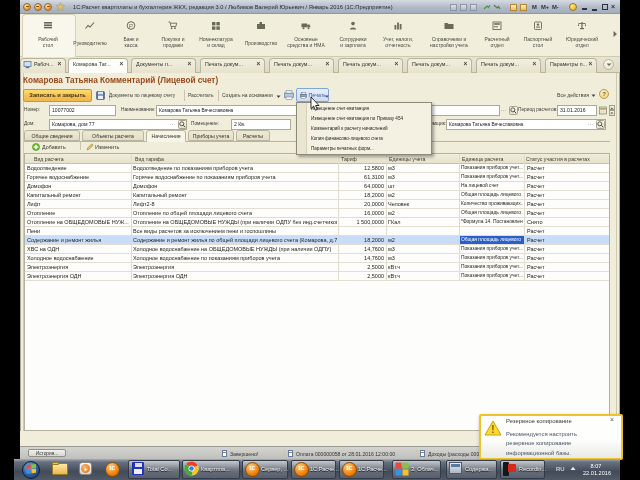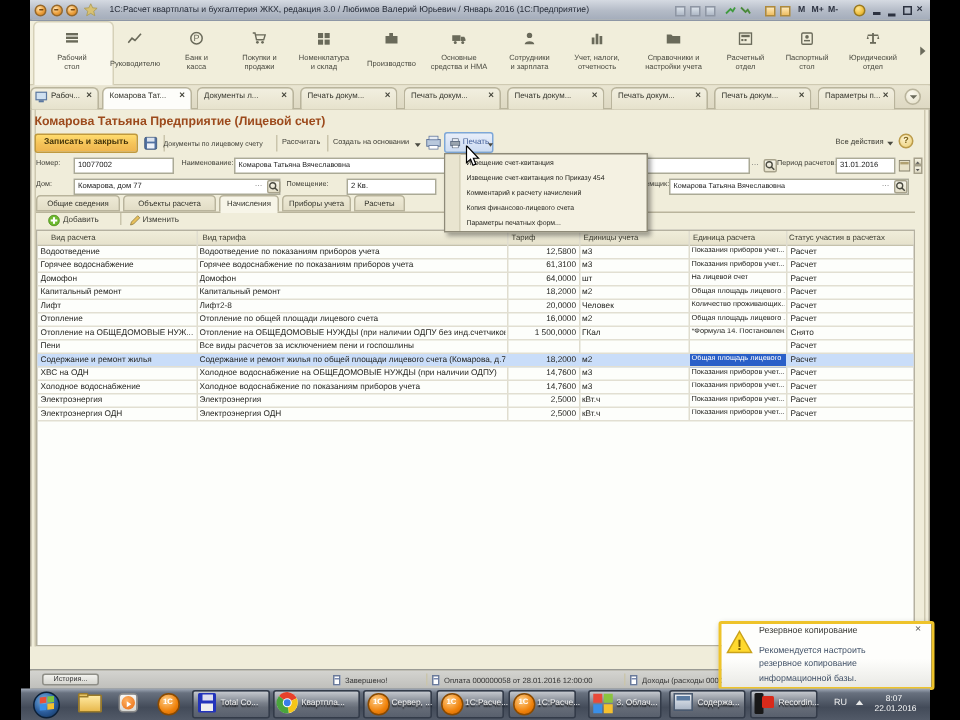--- a/index.html
+++ b/index.html
@@ -159,21 +159,21 @@
 <div class="t" style="left:532.5px;top:61px;font-size:6.5px;color:#44443a;font-weight:bold;line-height:6px">×</div>
 <div class="a" style="left:545px;top:58px;width:52px;height:15px;background:linear-gradient(#f2efe0,#e6e2cc);border:1px solid #b9b49c;border-bottom:none;border-radius:4px 4px 0 0"></div>
 <div class="a" style="left:550px;top:61px;width:38px;font-size:5.3px;color:#33332b;white-space:nowrap;overflow:hidden">Параметры п...</div>
 <div class="t" style="left:588.5px;top:61px;font-size:6.5px;color:#44443a;font-weight:bold;line-height:6px">×</div>
 <div class="a" style="left:603px;top:59px;width:11px;height:11px;border-radius:50%;background:radial-gradient(circle at 40% 30%,#fcfaf0,#e3dec6);border:1px solid #b9b49c"></div>
 <svg class="a" style="left:605.8px;top:63.2px;" width="6" height="4" viewBox="0 0 6 4">
     <path d="M0.5,0.5 L3,3 L5.5,0.5 Z" fill="#6b6b5c"></path>
   </svg>
 <div class="a" style="left:22.5px;top:73px;width:1px;height:372px;background:#cdc8b0"></div>
 <div class="a" style="left:616px;top:73px;width:1px;height:372px;background:#cdc8b0"></div>
-<div class="t" style="left:23px;top:76px;font-size:8.2px;color:#9c4a1c;font-weight:bold;">Комарова Татьяна Предприятие (Лицевой счет)</div>
+<div class="t" style="left:23px;top:76px;font-size:8.2px;color:#9c4a1c;font-weight:bold;">Комарова Татьяна Комментарий (Лицевой счет)</div>
 <div class="a" style="left:23px;top:89px;width:69px;height:13px;background:linear-gradient(#ffdc6e,#f5c258 55%,#efb64e);border:1px solid #c09a3e;border-radius:2px"></div>
 <div class="a" style="left:23px;top:92px;width:69px;text-align:center;font-size:5.7px;font-weight:bold;color:#46350a">Записать и закрыть</div>
 <svg class="a" style="left:96px;top:91px;" width="9" height="9" viewBox="0 0 9 9">
     <rect x="0.5" y="0.5" width="8" height="8" rx="1" fill="#5272a2" stroke="#3c5478" stroke-width="0.6"></rect>
     <rect x="2" y="0.8" width="5" height="2.6" fill="#dde4ee"></rect>
     <rect x="2" y="4.6" width="5" height="3.4" fill="#eef2f8"></rect>
   </svg>
 <div class="a" style="left:109px;top:90px;width:1px;height:11px;background:#cac5ac"></div>
 <div class="t" style="left:109px;top:92.5px;font-size:4.7px;color:#3c3c34;font-weight:normal;">Документы по лицевому счету</div>
 <div class="a" style="left:184px;top:90px;width:1px;height:11px;background:#cac5ac"></div>

